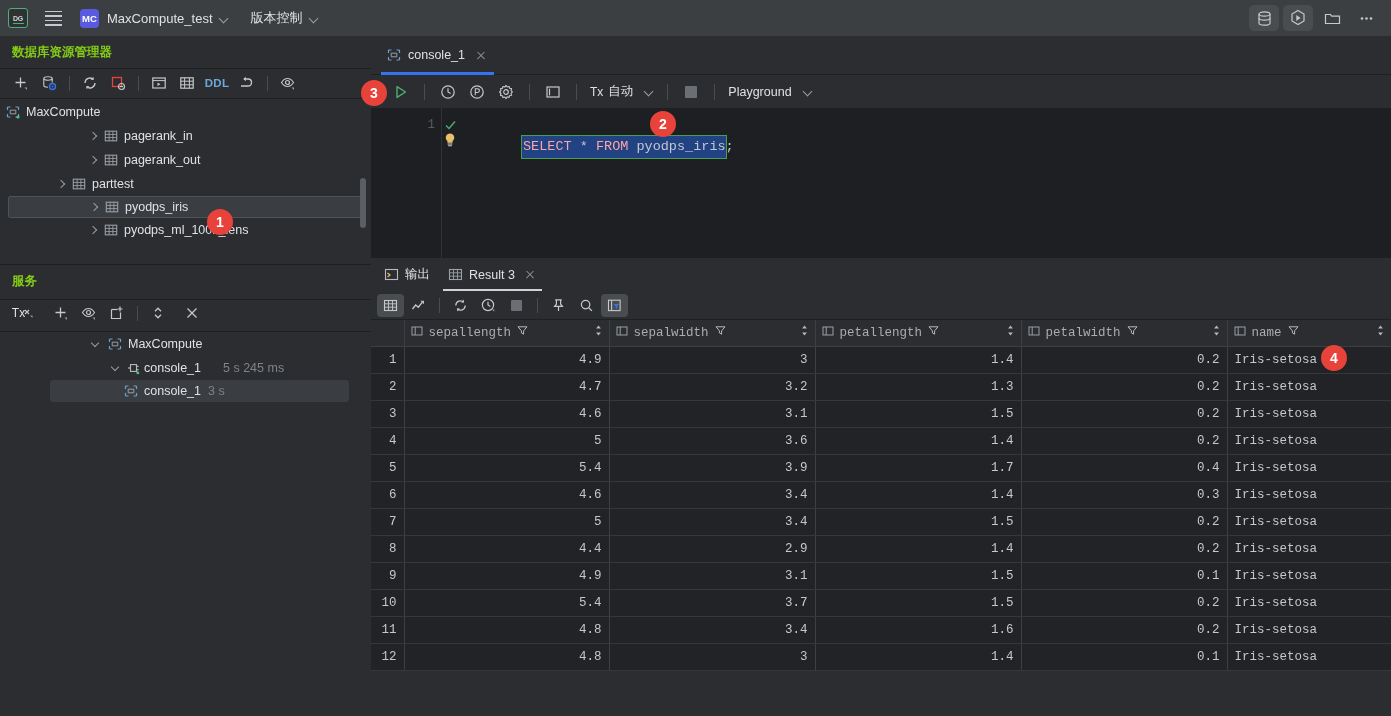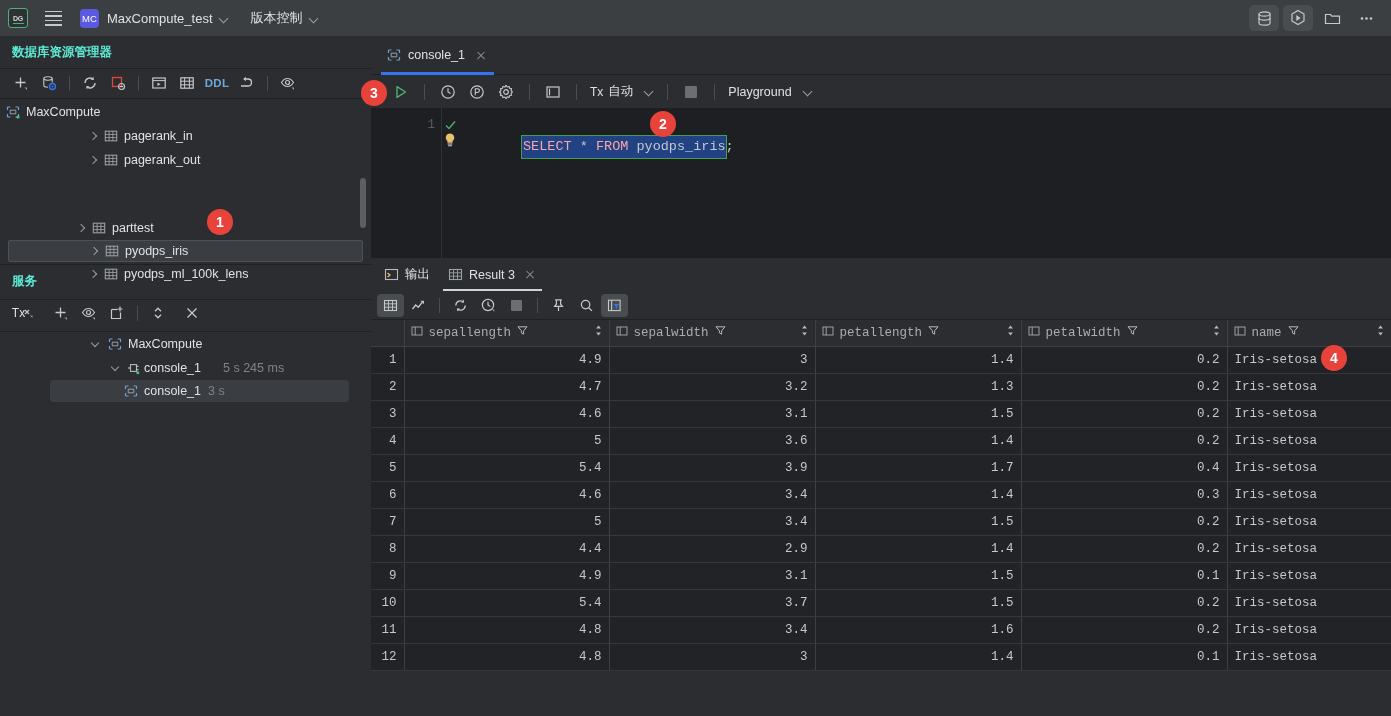--- a/index.html
+++ b/index.html
@@ -25,35 +25,35 @@
     display:flex; align-items:center; justify-content:center;
     font-size:7px; font-weight:bold; color:#cfd2d6; letter-spacing:-.3px;
     background:#2f3133; position:relative;
   }
   .dg-logo::after{content:"";position:absolute;bottom:3px;left:4px;width:11px;height:1.5px;background:#4caf7d;}
   .hamb { width:34px; height:36px; display:flex; flex-direction:column; align-items:center; justify-content:center; gap:3px; margin-left:8px;}
   .hamb span{ display:block; width:17px; height:1.5px; background:#c5c8cc; }
   .mc-badge {
     width:19px;height:19px;border-radius:4px;background:#5a5ae0;
     display:flex;align-items:center;justify-content:center;
-    font-size:9.5px;font-weight:normal;color:#fff;margin-left:10px;
+    font-size:9.5px;font-weight:bold;color:#fff;margin-left:10px;
   }
   .proj-name{ margin-left:8px; font-size:13px; color:#dfe1e5; }
   .chev { display:inline-block; width:9px; height:9px; position:relative; margin-left:7px; }
   .chev::before{content:"";position:absolute;left:0;top:1px;width:6px;height:6px;border-right:1.3px solid #9a9da1;border-bottom:1.3px solid #9a9da1;transform:rotate(45deg);}
   .vcs { margin-left:22px; font-size:13px; color:#dfe1e5; display:flex; align-items:center; }
   .tb-right { position:absolute; right:10px; top:0; height:36px; display:flex; align-items:center; gap:4px; }
   .tb-ibtn { width:30px; height:26px; border-radius:5px; display:flex; align-items:center; justify-content:center; }
   .tb-ibtn.active { background:#4a4d50; }
 
   
   .left-col { position:absolute; left:0; top:36px; width:371px; height:680px; background:#2b2d30; }
   .panel-header {
     height:32px; display:flex; align-items:center; padding-left:12px;
-    font-size:12.5px; font-weight:bold; color:#5eead4;
+    font-size:12.5px; font-weight:bold; color:#84cc16;
   }
   .db-panel { position:absolute; left:0; top:0; width:371px; height:228px; }
   .sep-line{ position:absolute; left:0; width:371px; height:1px; background:#1f2022; }
   .db-toolbar { height:30px; display:flex; align-items:center; padding-left:8px; gap:2px; }
   .tb-icon { width:26px;height:24px;display:flex;align-items:center;justify-content:center; }
   .tb-div { width:1px; height:15px; background:#4a4d50; margin:0 5px; }
   .ddl-txt { font-size:11.5px; font-weight:bold; color:#6ea8d8; letter-spacing:.3px; }
 
   .tree { padding-top:2px; }
   .tree-row { height:24px; display:flex; align-items:center; font-size:12.5px; color:#dfe1e5; position:relative;}
@@ -293,21 +293,21 @@
           <span class="arrow"></span>
           <span style="margin:0 6px 0 4px;display:flex;">
             <svg width="14" height="14" viewBox="0 0 14 14">
                 <rect x="1.3" y="2.2" width="11.4" height="9.6" fill="none" stroke="#9aa0a6" stroke-width="1.1"></rect>
                 <path d="M1.3 5.4h11.4M1.3 8.6h11.4M5.1 2.2v9.6M8.9 2.2v9.6" stroke="#9aa0a6" stroke-width=".9"></path>
               </svg>
           </span>
           <span>pagerank_out</span>
         </div>
 
-        <div class="tree-row" style="padding-left:74px;margin-top:44px;">
+        <div class="tree-row" style="padding-left:54px;">
           <span class="arrow"></span>
           <span style="margin:0 6px 0 4px;display:flex;">
             <svg width="14" height="14" viewBox="0 0 14 14">
                 <rect x="1.3" y="2.2" width="11.4" height="9.6" fill="none" stroke="#9aa0a6" stroke-width="1.1"></rect>
                 <path d="M1.3 5.4h11.4M1.3 8.6h11.4M5.1 2.2v9.6M8.9 2.2v9.6" stroke="#9aa0a6" stroke-width=".9"></path>
               </svg>
           </span>
           <span>parttest</span>
         </div>
 

